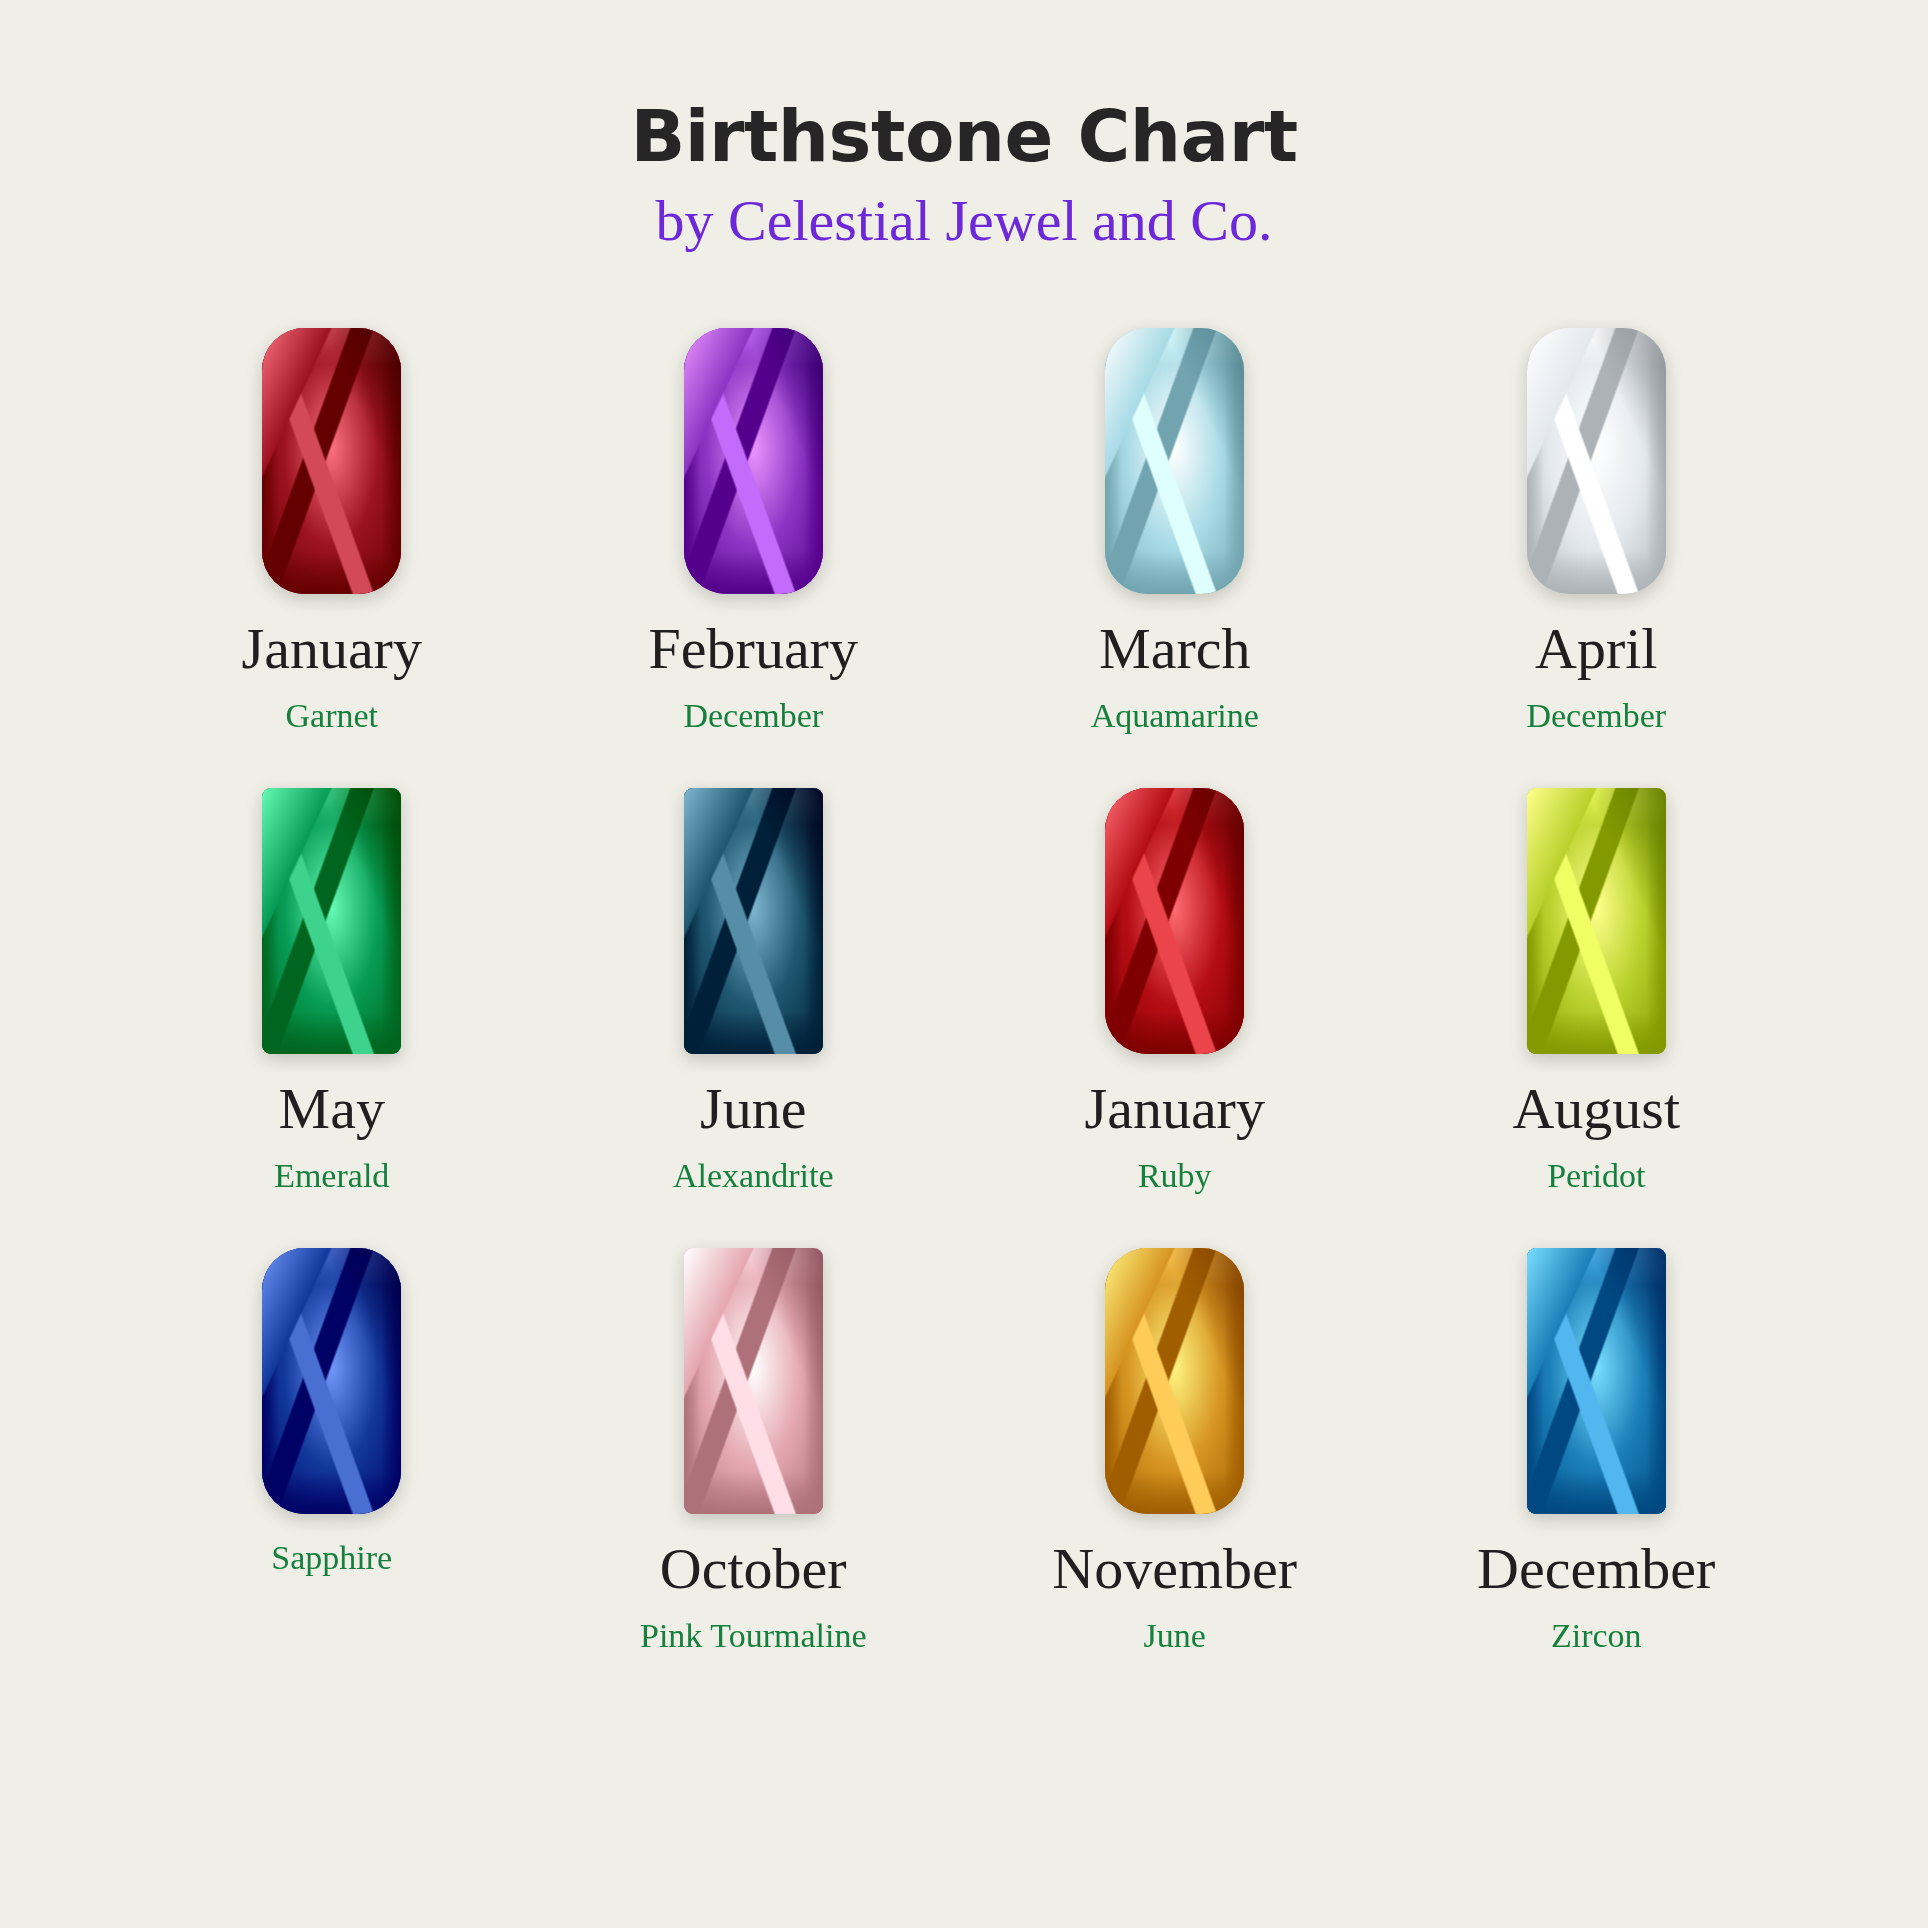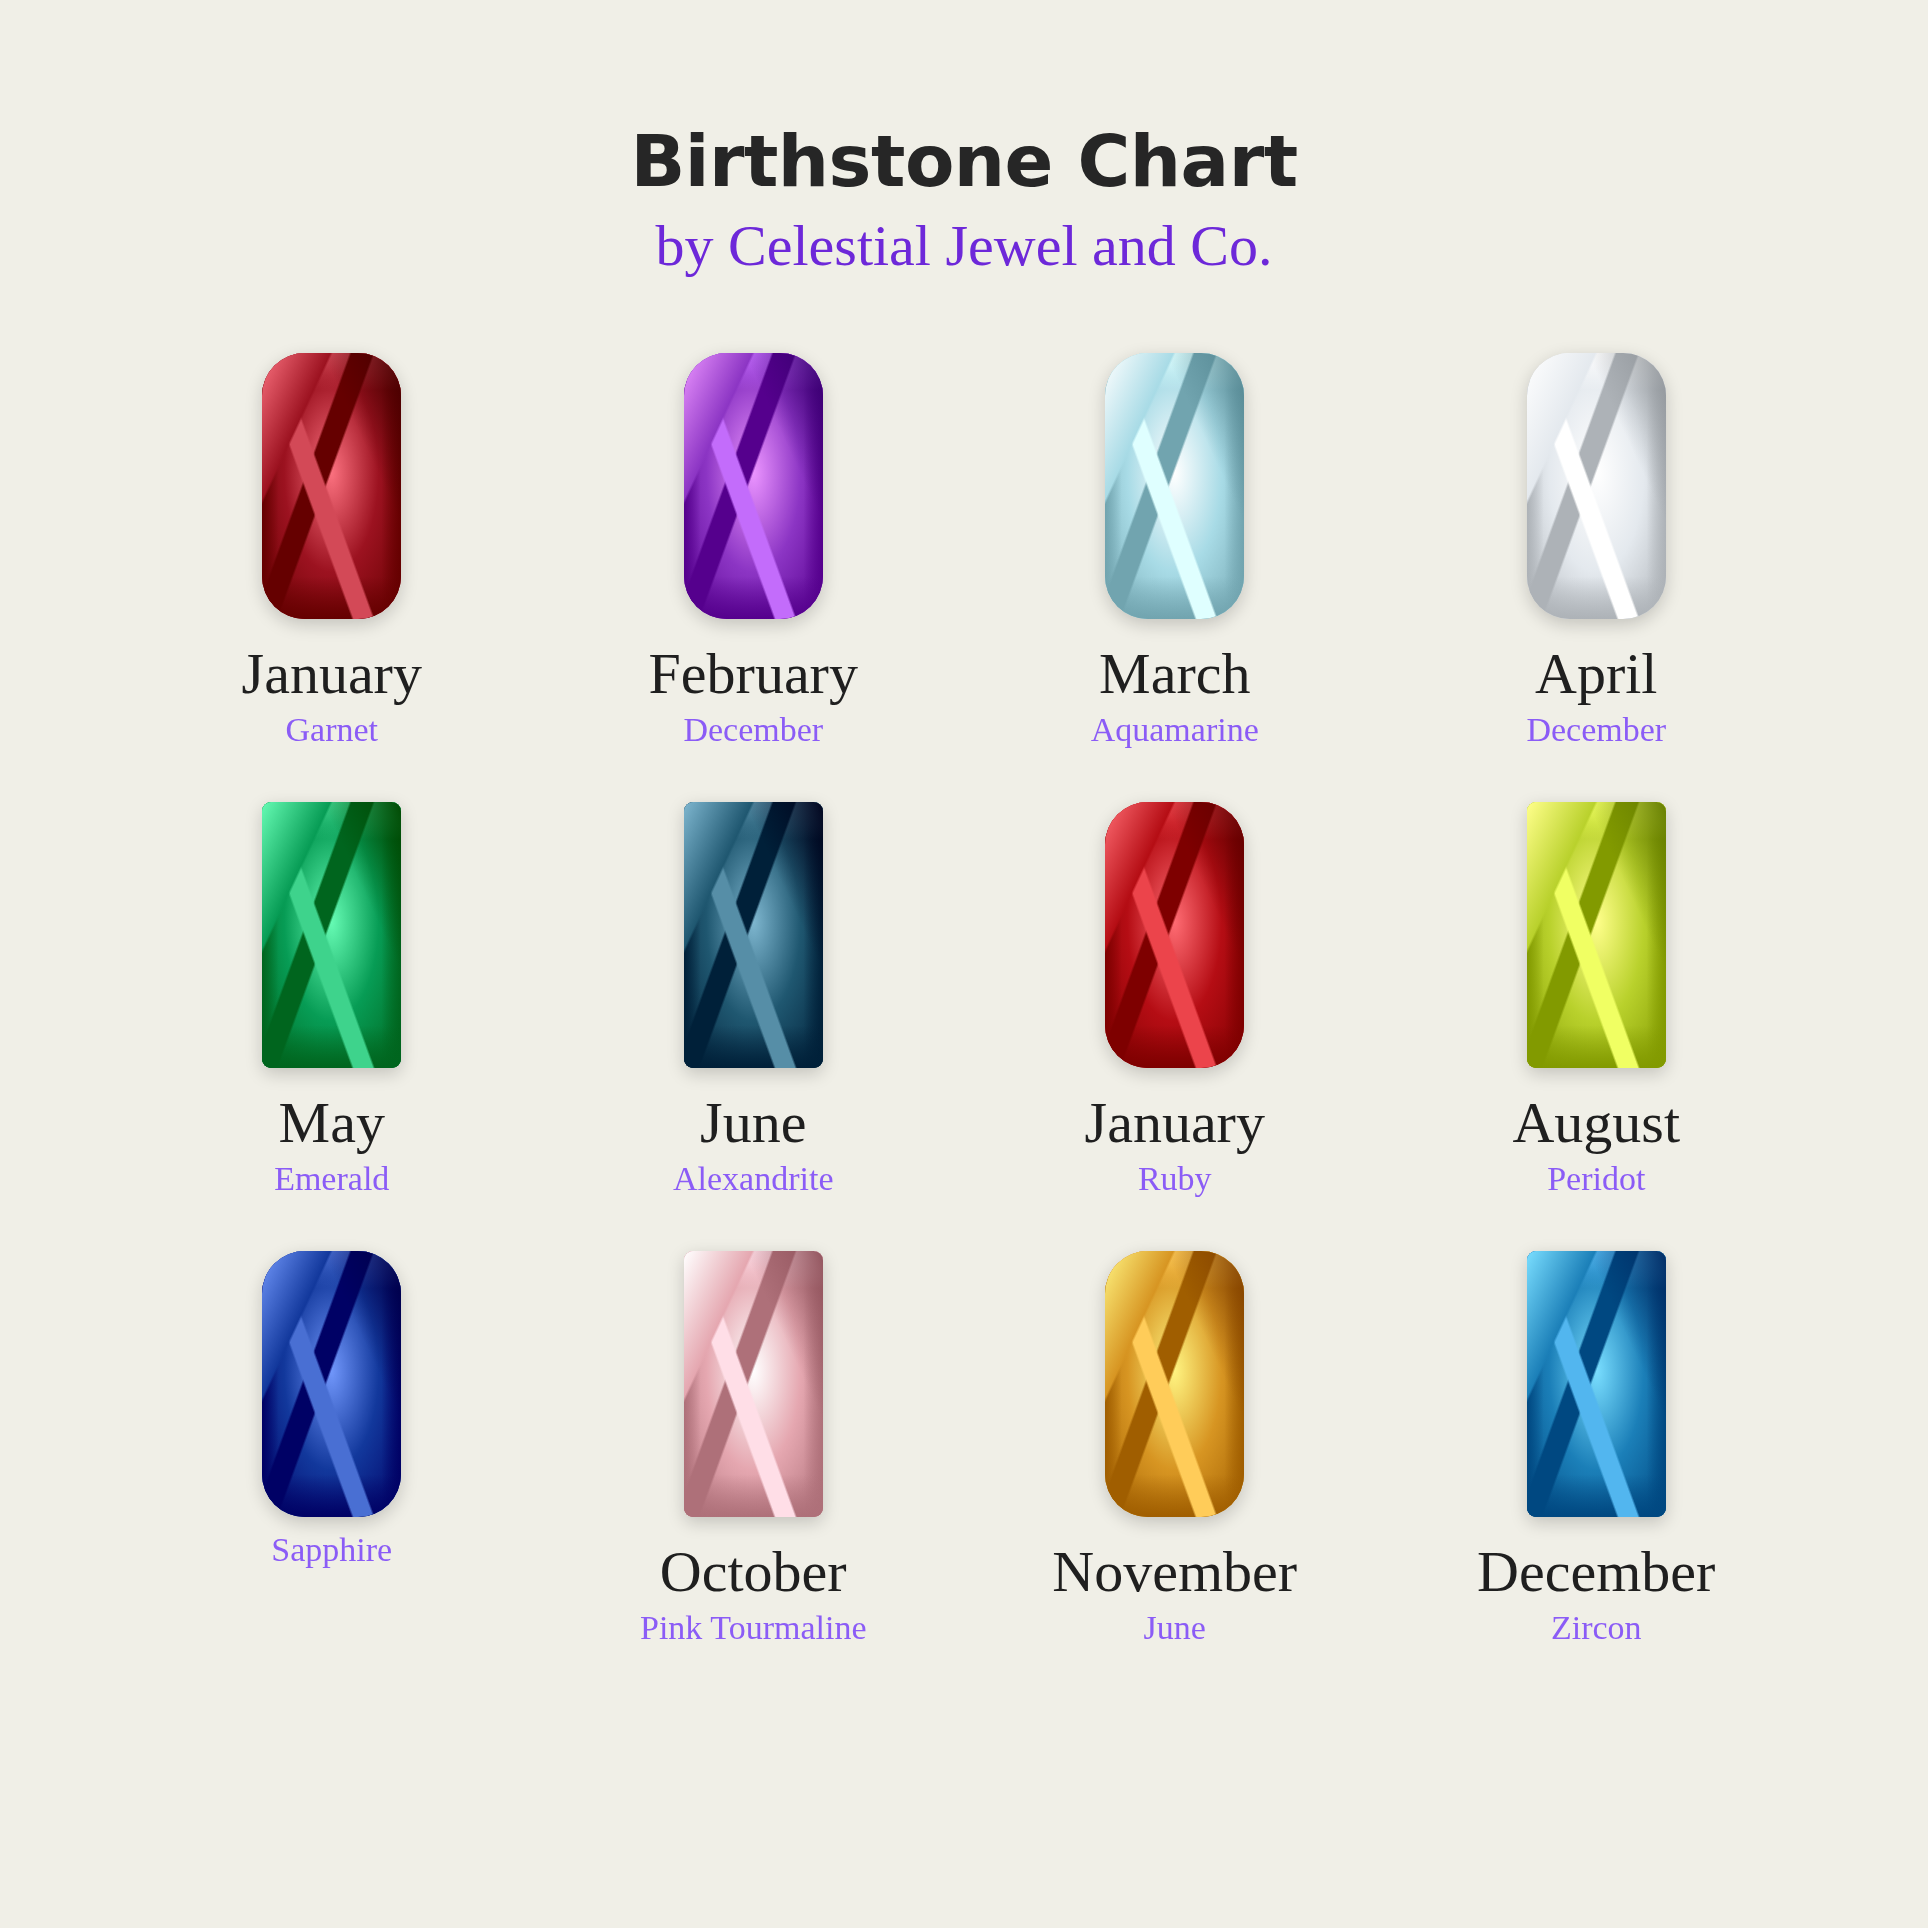--- a/index.html
+++ b/index.html
@@ -11,21 +11,21 @@
     height: 1928px;
     background: #f0efe7;
     font-family: "Liberation Serif", serif;
     color: #2b2b2b;
     overflow: hidden;
   }
   .page {
     width: 1928px;
     height: 1564px;
     box-sizing: border-box;
-    padding: 119px 66px 38px 66px;
+    padding: 94px 66px 38px 66px;
     display: flex;
     flex-direction: column;
     align-items: center;
   }
   .title {
     font-family: "DejaVu Sans", sans-serif;
     font-weight: bold;
     font-size: 72px;
     letter-spacing: -0.5px;
     color: #262626;
@@ -76,22 +76,22 @@
     font-size: 58px;
     line-height: 1.05;
     color: #1f1f1f;
     margin-top: 17px;
     text-align: center;
     white-space: nowrap;
   }
   .stone {
     font-family: "Liberation Serif", serif;
     font-size: 34px;
-    color: #8b5cf6;
-    margin-top: 6px;
+    color: #15803d;
+    margin-top: 17px;
     text-align: center;
     white-space: nowrap;
   }
 </style>
 </head>
 <body>
 
 <div class="page">
 
   <h1 class="title">Birthstone Chart</h1>

